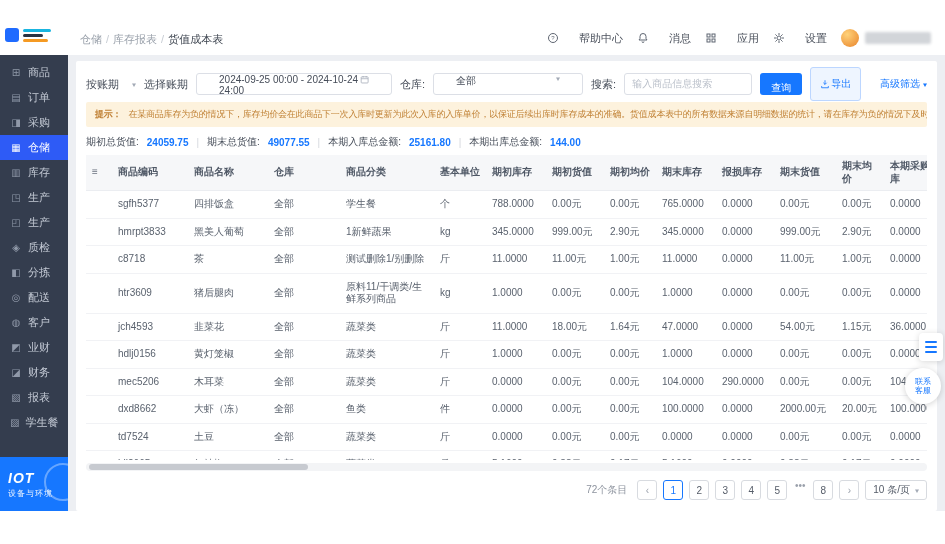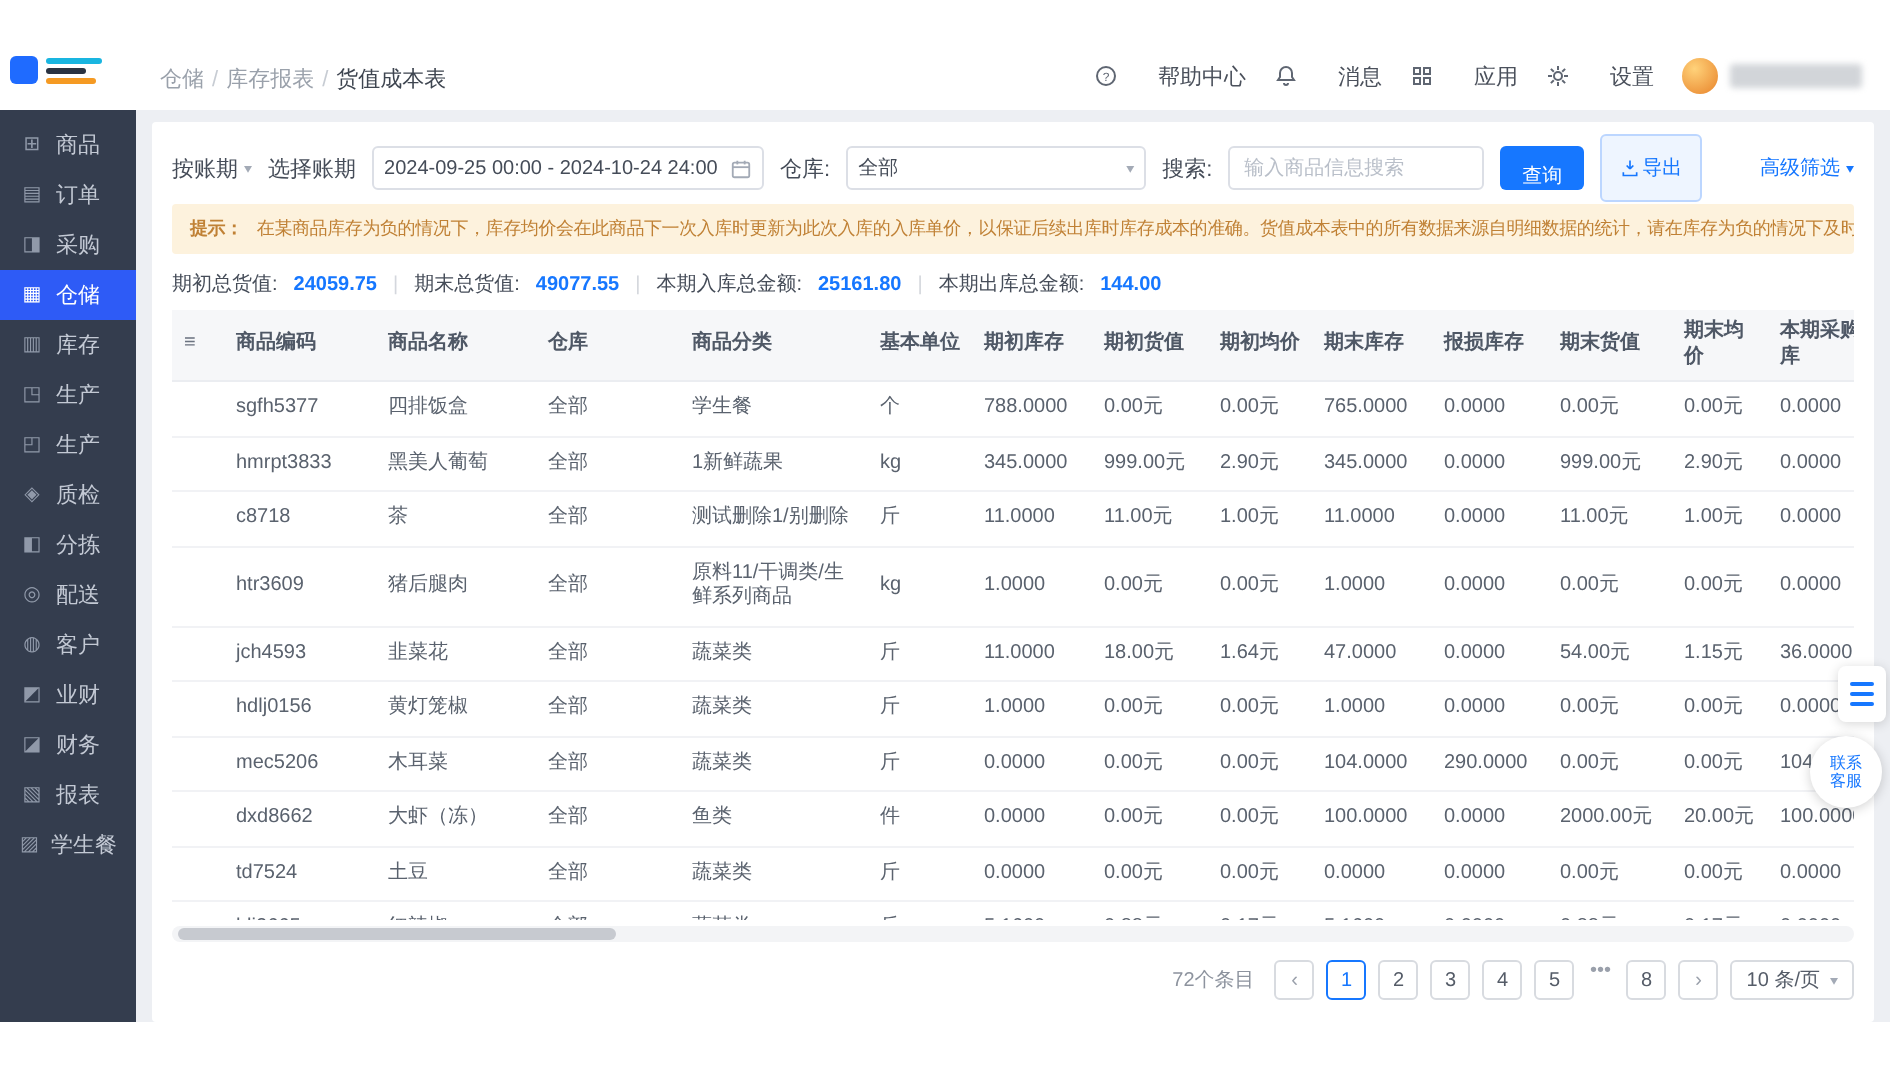--- a/index.html
+++ b/index.html
@@ -36,27 +36,27 @@
   .top-actions{display:flex;align-items:center;gap:14px;font-size:11px;color:#4b515c}
   .top-act{display:flex;align-items:center;gap:20px;cursor:pointer}
   .avatar{width:18px;height:18px;border-radius:50%;background:radial-gradient(circle at 35% 30%,#ffd27a,#e8832a)}
   .blur-name{width:66px;height:12px;background:#d2d5d9;border-radius:2px;filter:blur(1.5px)}
   .top-user{display:flex;align-items:center;gap:6px;cursor:pointer}
 
   .card{flex:1;background:#fff;margin:6px 8px 0 8px;padding:8px 10px 0 10px;display:flex;flex-direction:column;min-height:0;border-radius:2px}
 
   
   .filter-row{display:flex;align-items:center;gap:8px;height:30px;flex-shrink:0;font-size:11px;color:#454c58}
-  .sel-plain{display:flex;align-items:center;gap:3px;cursor:pointer}
+  .sel-plain{display:flex;align-items:center;gap:13px;cursor:pointer}
   .caret{color:#a3aab6;font-size:8px;transform:scaleY(.85)}
   .flabel{color:#454c58}
-  .input-box{height:22px;border:1px solid #dcdfe6;border-radius:3px;display:flex;align-items:center;padding:0 5px;font-size:10px;color:#454c58;background:#fff;box-sizing:border-box}
+  .input-box{height:22px;border:1px solid #dcdfe6;border-radius:3px;display:flex;align-items:flex-start;padding:0 22px;font-size:10px;color:#454c58;background:#fff;box-sizing:border-box}
   .date-box{width:196px;justify-content:space-between;cursor:pointer}
   .wh-box{width:150px;justify-content:space-between;cursor:pointer}
-  input.search-box{width:128px;height:22px;border:1px solid #dcdfe6;border-radius:3px;padding:0 7px;font-size:10px;color:#454c58;box-sizing:border-box;outline:none;font-family:Liberation Serif, serif}
+  input.search-box{width:128px;height:22px;border:1px solid #dcdfe6;border-radius:3px;padding:0 7px;font-size:10px;color:#454c58;box-sizing:border-box;outline:none;font-family:Liberation Mono, monospace}
   input.search-box::placeholder{color:#b9bfc9}
   .btn-primary{height:22px;padding:0 11px;background:#1677ff;color:#fff;border-radius:3px;font-size:10px;display:flex;align-items:flex-end;cursor:pointer}
   .btn-export{height:20px;padding:16px 9px;background:#eef5ff;border:1px solid #bcd6ff;color:#1677ff;border-radius:3px;font-size:10px;display:flex;align-items:center;gap:1px;cursor:pointer;box-sizing:border-box}
   .advanced{margin-left:auto;color:#1677ff;font-size:10px;display:flex;align-items:center;gap:3px;cursor:pointer}
   .advanced .caret{color:#1677ff}
 
   
   .notice{flex-shrink:0;margin-top:3px;background:#fdf2dd;color:#c08135;font-size:9px;padding:6px 9px;border-radius:2px;white-space:nowrap;overflow:hidden;letter-spacing:-.2px}
   .notice b{font-weight:bold;margin-right:7px}
   .summary{flex-shrink:0;display:flex;align-items:center;gap:8px;font-size:10px;color:#454c58;padding:8px 0 6px}
@@ -162,20 +162,24 @@
           </div>
           <div class="side-item">
             <span class="side-ico">▧</span>
             <span class="side-label">报表</span>
           </div>
           <div class="side-item">
             <span class="side-ico">▨</span>
             <span class="side-label">学生餐</span>
           </div>
         </nav>
+      <div class="iot">
+        <div class="iot-title">IOT</div>
+        <div class="iot-sub">设备与环境</div>
+      </div>
     </aside>
 
     <div class="main">
       <header class="topbar">
         <div class="breadcrumb">
           <span class="crumb">仓储</span>
           <span class="crumb">库存报表</span>
           <span class="crumb last">货值成本表</span>
         </div>
         <div class="top-actions">

